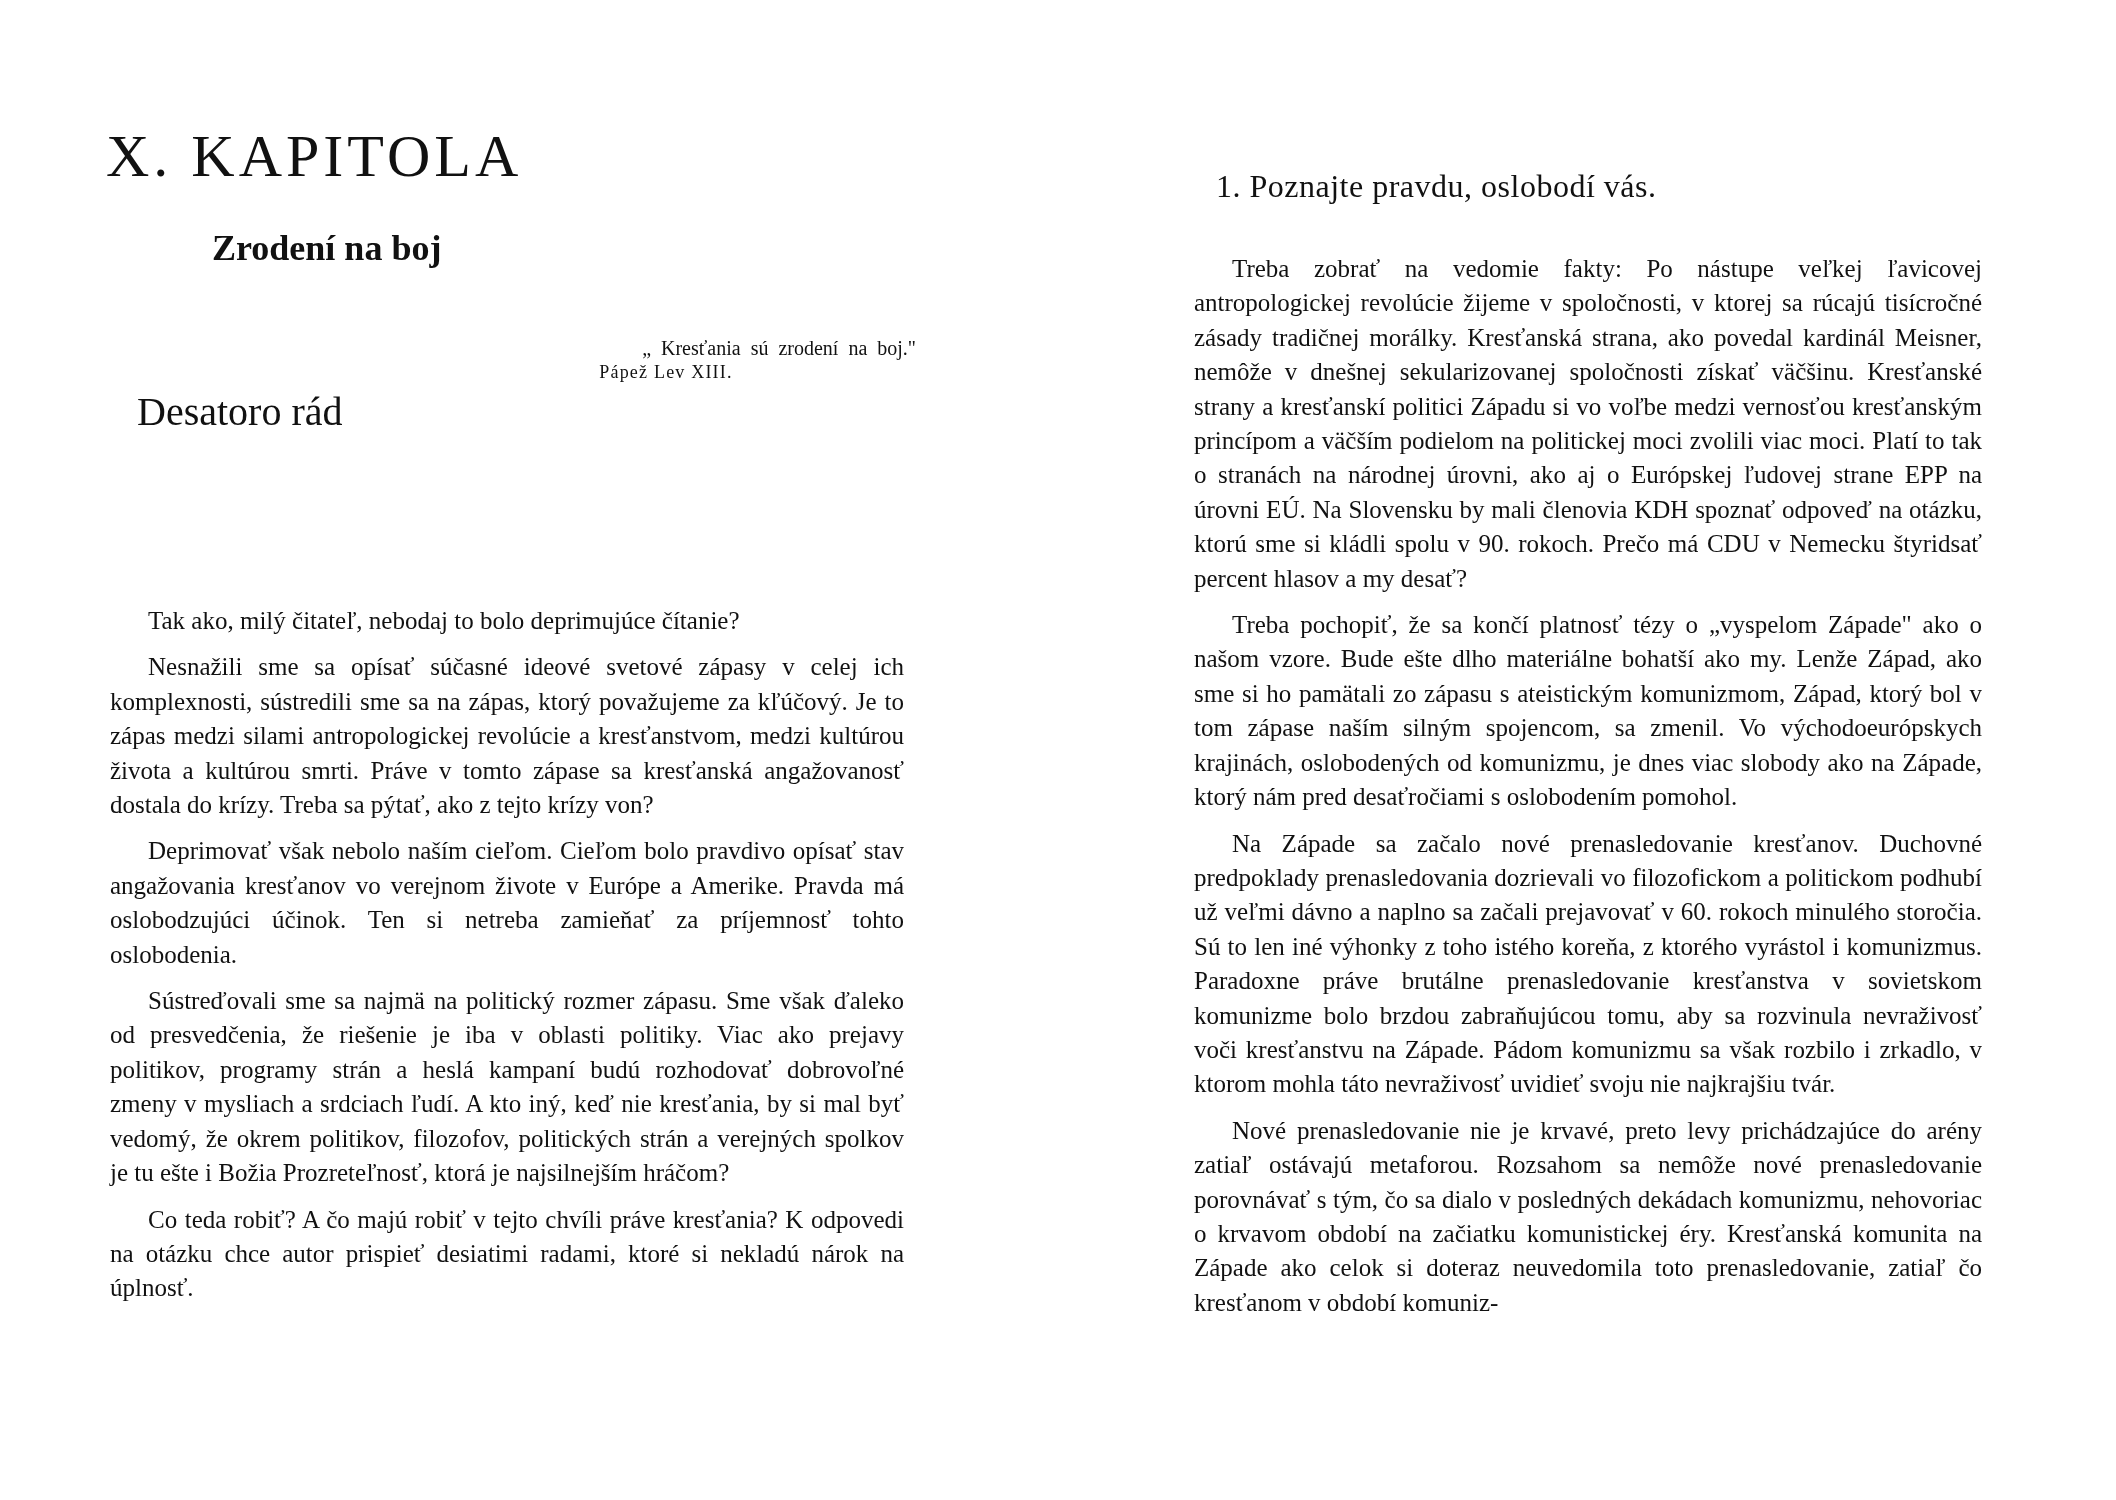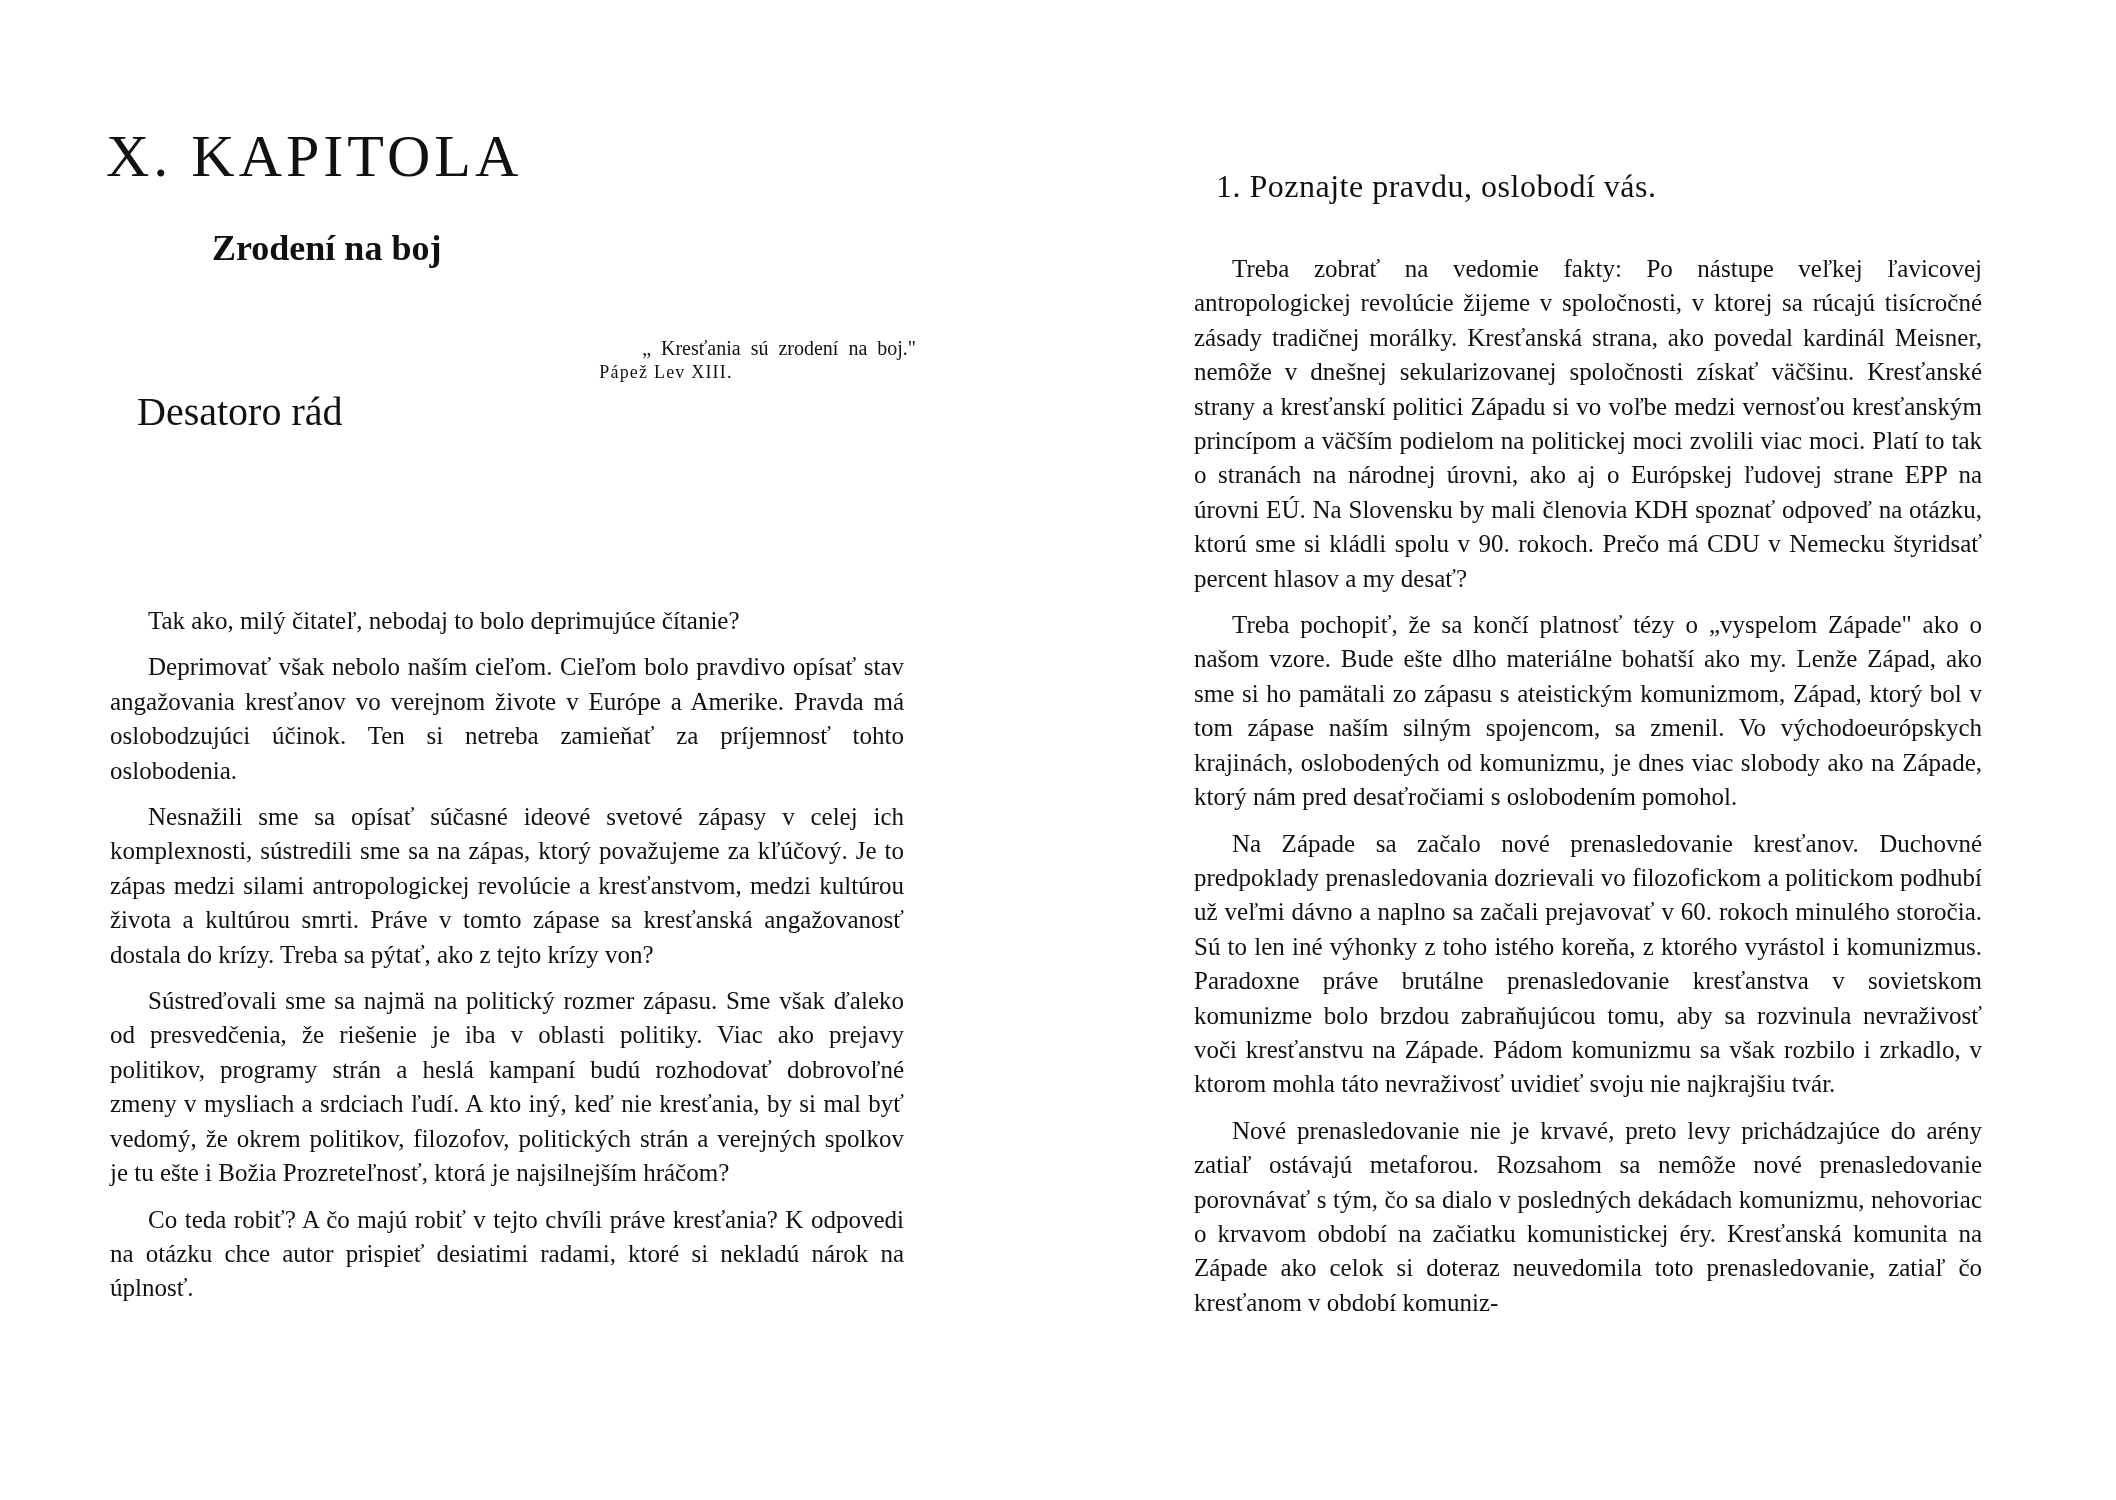--- a/index.html
+++ b/index.html
@@ -40,22 +40,22 @@
   <div class="epigraph epigraph-1">
     <div class="quote">„ Kresťania sú zrodení na boj."</div>
     <div class="author">Pápež Lev XIII.</div>
   </div>
 
   <h3 class="section-title">Desatoro rád</h3>
 
 
   <div class="body-text body-left">
     <p>Tak ako, milý čitateľ, nebodaj to bolo deprimujúce čítanie?</p>
+    <p>Nesnažili sme sa opísať súčasné ideové svetové zápasy v celej ich komplexnosti, sústredili sme sa na zápas, ktorý považujeme za kľúčový. Je to zápas medzi silami antropologickej revolúcie a kresťanstvom, medzi kultúrou života a kultúrou smrti. Práve v tomto zápase sa kresťanská angažovanosť dostala do krízy. Treba sa pýtať, ako z tejto krízy von?</p>
     <p>Deprimovať však nebolo naším cieľom. Cieľom bolo pravdivo opísať stav angažovania kresťanov vo verejnom živote v Európe a Amerike. Pravda má oslobodzujúci účinok. Ten si netreba zamieňať za príjemnosť tohto oslobodenia.</p>
-    <p>Nesnažili sme sa opísať súčasné ideové svetové zápasy v celej ich komplexnosti, sústredili sme sa na zápas, ktorý považujeme za kľúčový. Je to zápas medzi silami antropologickej revolúcie a kresťanstvom, medzi kultúrou života a kultúrou smrti. Práve v tomto zápase sa kresťanská angažovanosť dostala do krízy. Treba sa pýtať, ako z tejto krízy von?</p>
     <p>Sústreďovali sme sa najmä na politický rozmer zápasu. Sme však ďaleko od presvedčenia, že riešenie je iba v oblasti politiky. Viac ako prejavy politikov, programy strán a heslá kampaní budú rozhodovať dobrovoľné zmeny v mysliach a srdciach ľudí. A kto iný, keď nie kresťania, by si mal byť vedomý, že okrem politikov, filozofov, politických strán a verejných spolkov je tu ešte i Božia Prozreteľnosť, ktorá je najsilnejším hráčom?</p>
     <p>Co teda robiť? A čo majú robiť v tejto chvíli práve kresťania? K odpovedi na otázku chce autor prispieť desiatimi radami, ktoré si nekladú nárok na úplnosť.</p>
   </div>
 </div>
 
 <div class="page page-right">
   <h3 class="right-heading">1. Poznajte pravdu, oslobodí vás.</h3>
   <div class="body-text body-right">
     <p>Treba zobrať na vedomie fakty: Po nástupe veľkej ľavicovej antropologickej revolúcie žijeme v spoločnosti, v ktorej sa rúcajú tisícročné zásady tradičnej morálky. Kresťanská strana, ako povedal kardinál Meisner, nemôže v dnešnej sekularizovanej spoločnosti získať väčšinu. Kresťanské strany a kresťanskí politici Západu si vo voľbe medzi vernosťou kresťanským princípom a väčším podielom na politickej moci zvolili viac moci. Platí to tak o stranách na národnej úrovni, ako aj o Európskej ľudovej strane EPP na úrovni EÚ. Na Slovensku by mali členovia KDH spoznať odpoveď na otázku, ktorú sme si kládli spolu v 90. rokoch. Prečo má CDU v Nemecku štyridsať percent hlasov a my desať?</p>
     <p>Treba pochopiť, že sa končí platnosť tézy o „vyspelom Západe" ako o našom vzore. Bude ešte dlho materiálne bohatší ako my. Lenže Západ, ako sme si ho pamätali zo zápasu s ateistickým komunizmom, Západ, ktorý bol v tom zápase naším silným spojencom, sa zmenil. Vo východoeurópskych krajinách, oslobodených od komunizmu, je dnes viac slobody ako na Západe, ktorý nám pred desaťročiami s oslobodením pomohol.</p>

